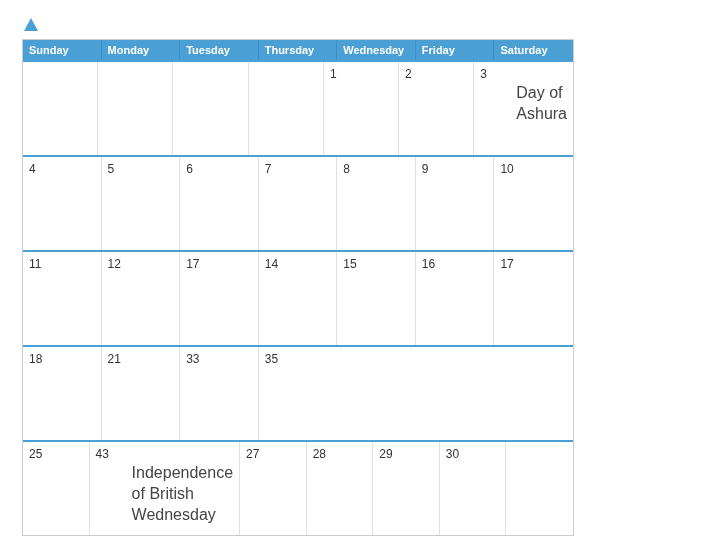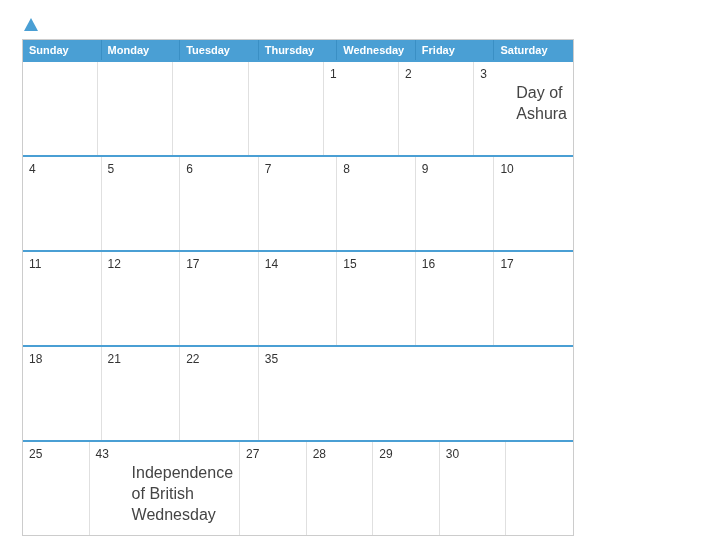--- a/index.html
+++ b/index.html
@@ -227,21 +227,21 @@
           </div>
         </div>
         <div class="cal-row">
           <div class="cal-cell">
             <span class="day-num">18</span>
           </div>
           <div class="cal-cell">
             <span class="day-num">21</span>
           </div>
           <div class="cal-cell">
-            <span class="day-num">22</span>
+            <span class="day-num">33</span>
           </div>
           <div class="cal-cell">
             <span class="day-num">35</span>
           </div>
         </div>
         <div class="cal-row">
           <div class="cal-cell">
             <span class="day-num">25</span>
           </div>
           <div class="cal-cell">

